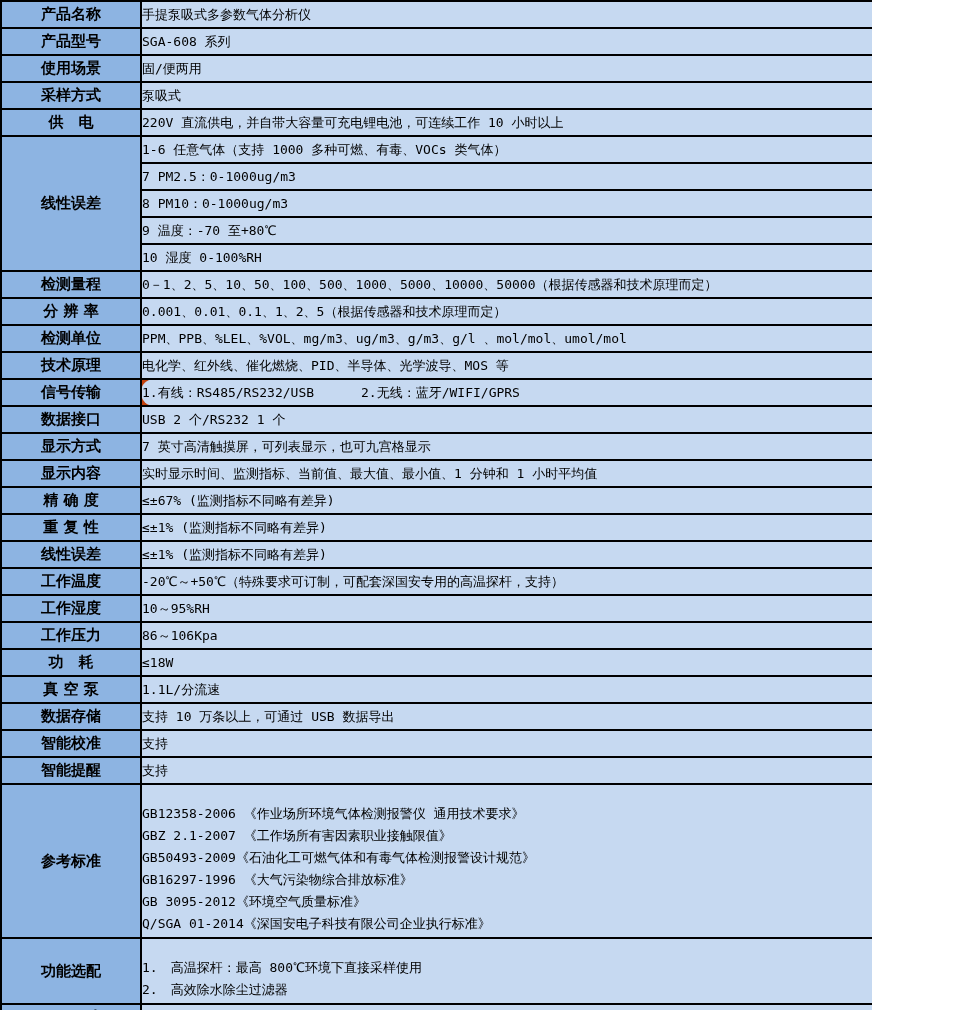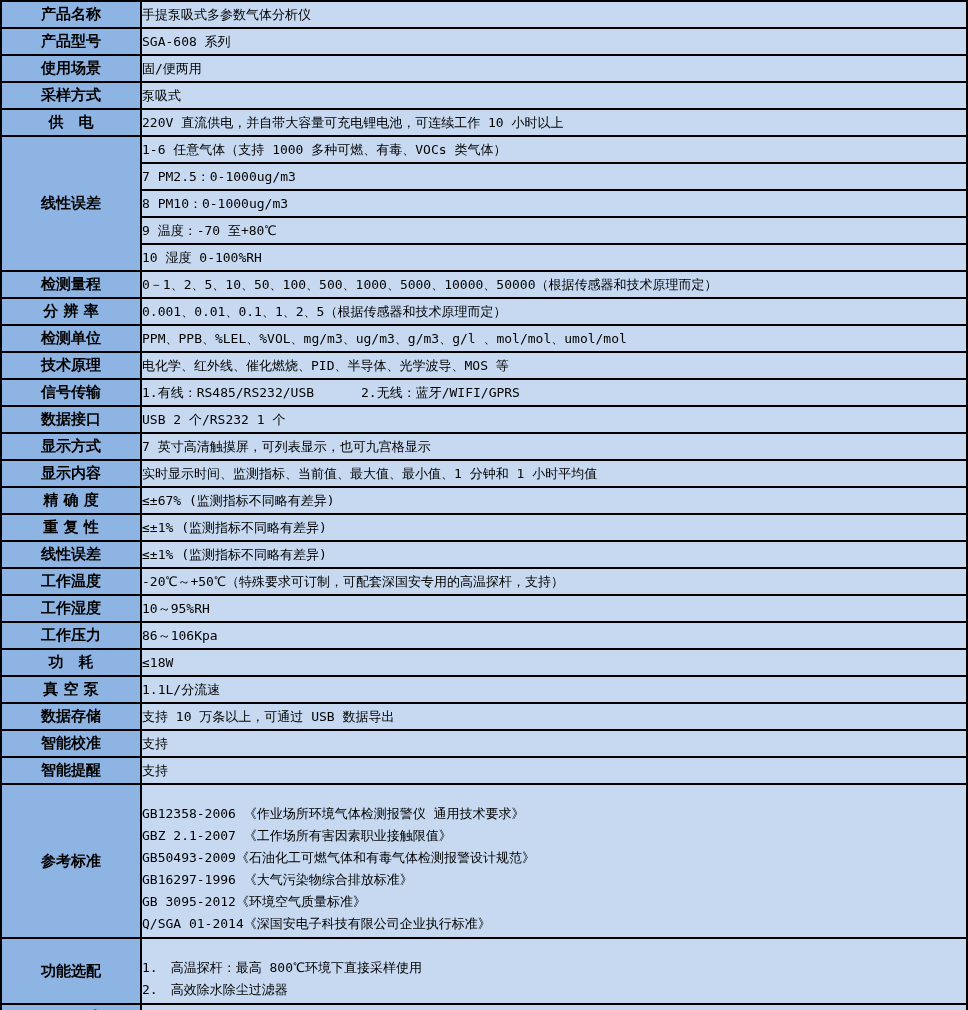--- a/index.html
+++ b/index.html
@@ -2,21 +2,21 @@
 <html><head>
 <meta charset="utf-8">
 <style>
   html, body {
     margin: 0;
     padding: 0;
     background: #ffffff;
     font-family: "DejaVu Sans", "Liberation Sans", sans-serif;
   }
   .page {
-    width: 968px;
+    width: 872px;
     height: 1010px;
     overflow: hidden;
     background: #c2410c;
     box-sizing: border-box;
   }
   table.spec {
     width: 968px;
     height: 1010px;
     border-collapse: collapse;
     table-layout: fixed;
@@ -118,21 +118,21 @@
         <tr class="row">
           <th class="label" style="background: rgb(141, 180, 226);">检测单位</th>
           <td class="value" style="background: rgb(198, 217, 241);">PPM、PPB、%LEL、%VOL、mg/m3、ug/m3、g/m3、g/l 、mol/mol、umol/mol</td>
         </tr>
         <tr class="row">
           <th class="label" style="background: rgb(141, 180, 226);">技术原理</th>
           <td class="value" style="background: rgb(198, 217, 241);">电化学、红外线、催化燃烧、PID、半导体、光学波导、MOS 等</td>
         </tr>
         <tr class="row">
           <th class="label" style="background: rgb(141, 180, 226);">信号传输</th>
-          <td class="value" style="background: rgb(198, 217, 241);">1.有线：RS485/RS232/USB      2.无线：蓝牙/WIFI/GPRS</td>
+          <td class="value" style="background: rgb(198, 217, 241); border-radius: 13px;">1.有线：RS485/RS232/USB      2.无线：蓝牙/WIFI/GPRS</td>
         </tr>
         <tr class="row">
           <th class="label" style="background: rgb(141, 180, 226);">数据接口</th>
           <td class="value" style="background: rgb(198, 217, 241);">USB 2 个/RS232 1 个</td>
         </tr>
         <tr class="row">
           <th class="label" style="background: rgb(141, 180, 226);">显示方式</th>
           <td class="value" style="background: rgb(198, 217, 241);">7 英寸高清触摸屏，可列表显示，也可九宫格显示</td>
         </tr>
         <tr class="row">

